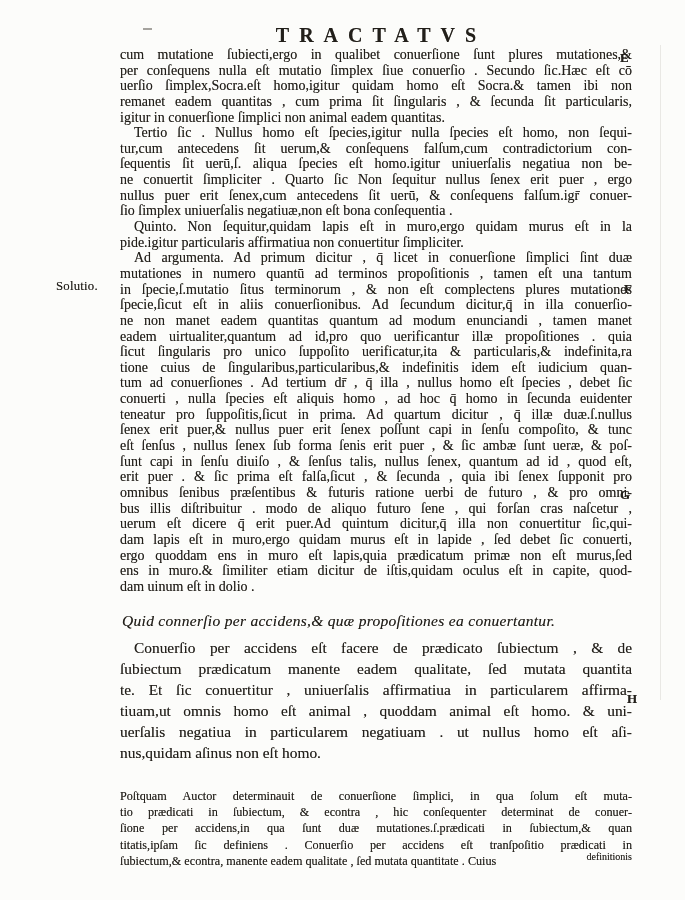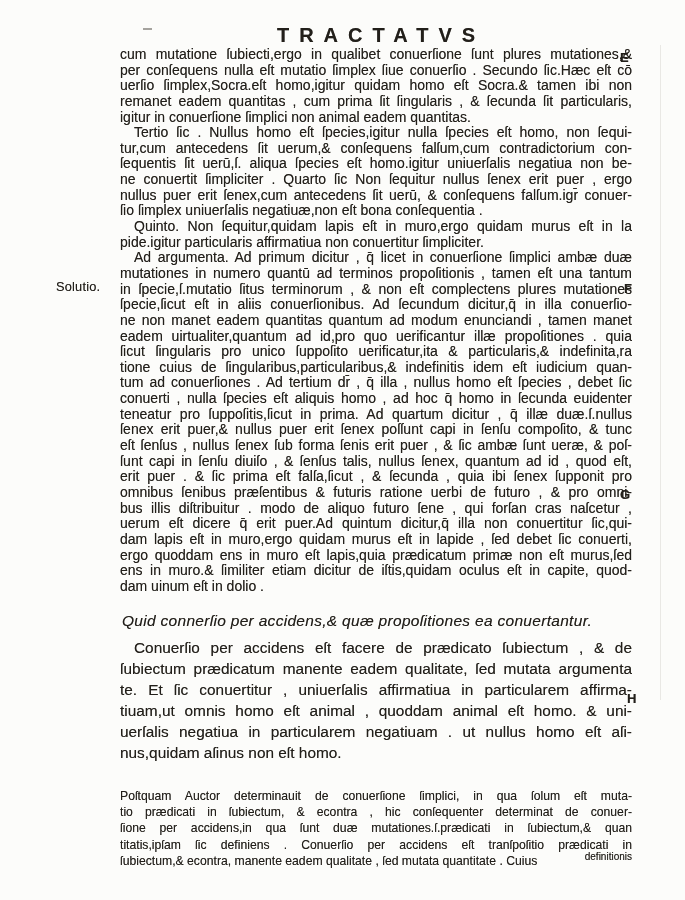--- a/index.html
+++ b/index.html
@@ -1,20 +1,20 @@
 <!DOCTYPE html>
 <html><head>
 <meta charset="utf-8">
 <style>
   html,body{margin:0;padding:0;background:#ffffff;}
   .page{
     position:relative;width:685px;height:900px;margin:0 auto;
     background:var(--paper,#fcfcfa);
     color:var(--ink,#221f1a);
-    font-family:Liberation Sans, sans-serif;
+    font-family:Liberation Serif, serif;
     overflow:hidden;
   }
   .running-head{
     position:absolute;top:24px;left:120px;width:512px;
     text-align:center;font-size:20px;letter-spacing:10px;
     font-weight:bold;white-space:nowrap;text-indent:10px;
   }
   .body-block{position:absolute;top:47px;left:120px;width:512px;}
   .body-block .line{font-size:14px;line-height:15.65px;height:15.65px;overflow:hidden;}
   .chapter-heading{
@@ -74,21 +74,21 @@
       <div class="line just">remanet eadem quantitas , cum prima ſit ſingularis , &amp; ſecunda ſit particularis,</div>
       <div class="line">igitur in conuerſione ſimplici non animal eadem quantitas.</div>
       <div class="line just indent">Tertio ſic . Nullus homo eſt ſpecies,igitur nulla ſpecies eſt homo, non ſequi-</div>
       <div class="line just">tur,cum antecedens ſit uerum,&amp; conſequens falſum,cum contradictorium con-</div>
       <div class="line just">ſequentis ſit uerū,ſ. aliqua ſpecies eſt homo.igitur uniuerſalis negatiua non be-</div>
       <div class="line just">ne conuertit ſimpliciter . Quarto ſic  Non ſequitur nullus ſenex erit puer , ergo</div>
       <div class="line just">nullus puer erit ſenex,cum antecedens ſit uerū, &amp; conſequens falſum.igr̄ conuer-</div>
       <div class="line">ſio ſimplex uniuerſalis negatiuæ,non eſt bona conſequentia .</div>
       <div class="line just indent">Quinto. Non ſequitur,quidam lapis eſt in  muro,ergo quidam murus eſt in la</div>
       <div class="line">pide.igitur particularis affirmatiua non conuertitur ſimpliciter.</div>
-      <div class="line just indent">Ad argumenta. Ad primum dicitur , q̄ licet in conuerſione ſimplici ambæ duæ</div>
+      <div class="line just indent">Ad argumenta. Ad primum dicitur , q̄ licet in conuerſione ſimplici ſint duæ</div>
       <div class="line just">mutationes in numero quantū ad terminos propoſitionis , tamen eſt una tantum</div>
       <div class="line just">in ſpecie,ſ.mutatio ſitus terminorum , &amp; non eſt complectens plures mutationes</div>
       <div class="line just">ſpecie,ſicut eſt in aliis conuerſionibus. Ad ſecundum dicitur,q̄ in illa conuerſio-</div>
       <div class="line just">ne non manet eadem quantitas quantum ad modum enunciandi , tamen manet</div>
       <div class="line just">eadem uirtualiter,quantum ad id,pro quo uerificantur illæ propoſitiones . quia</div>
       <div class="line just">ſicut ſingularis pro unico ſuppoſito  uerificatur,ita &amp; particularis,&amp; indefinita,ra</div>
       <div class="line just">tione cuius de ſingularibus,particularibus,&amp; indefinitis idem eſt iudicium quan-</div>
       <div class="line just">tum ad conuerſiones . Ad tertium dr̄ , q̄ illa , nullus homo eſt ſpecies , debet ſic</div>
       <div class="line just">conuerti , nulla ſpecies eſt aliquis homo ,  ad hoc q̄ homo in ſecunda euidenter</div>
       <div class="line just">teneatur pro ſuppoſitis,ſicut in prima. Ad quartum dicitur , q̄ illæ duæ.ſ.nullus</div>
@@ -102,21 +102,21 @@
       <div class="line just">dam lapis eſt in muro,ergo quidam murus eſt in lapide , ſed debet ſic conuerti,</div>
       <div class="line just">ergo quoddam ens in muro eſt lapis,quia prædicatum primæ non eſt murus,ſed</div>
       <div class="line just">ens in muro.&amp; ſimiliter etiam dicitur de iſtis,quidam oculus eſt in capite, quod-</div>
       <div class="line">dam uinum eſt in dolio .</div>
     </div>
 
   <div class="chapter-heading">Quid connerſio per accidens,&amp; quæ propoſitiones ea conuertantur.</div>
 
   <div class="chapter-block">
       <div class="line just indent">Conuerſio per accidens eſt facere de prædicato ſubiectum , &amp; de</div>
-      <div class="line just">ſubiectum prædicatum manente eadem qualitate, ſed mutata argumenta</div>
+      <div class="line just">ſubiectum prædicatum manente eadem qualitate, ſed mutata quantita</div>
       <div class="line just">te. Et ſic conuertitur , uniuerſalis affirmatiua in particularem affirma-</div>
       <div class="line just">tiuam,ut omnis homo eſt animal , quoddam animal eſt homo. &amp; uni-</div>
       <div class="line just">uerſalis negatiua  in particularem negatiuam . ut nullus homo eſt aſi-</div>
       <div class="line">nus,quidam aſinus non eſt homo.</div>
     </div>
 
   <div class="commentary-block">
       <div class="line just">Poſtquam Auctor determinauit de conuerſione ſimplici, in qua ſolum eſt muta-</div>
       <div class="line just">tio prædicati in ſubiectum, &amp; econtra , hic conſequenter determinat de conuer-</div>
       <div class="line just">ſione per accidens,in qua ſunt duæ mutationes.ſ.prædicati in ſubiectum,&amp; quan</div>

